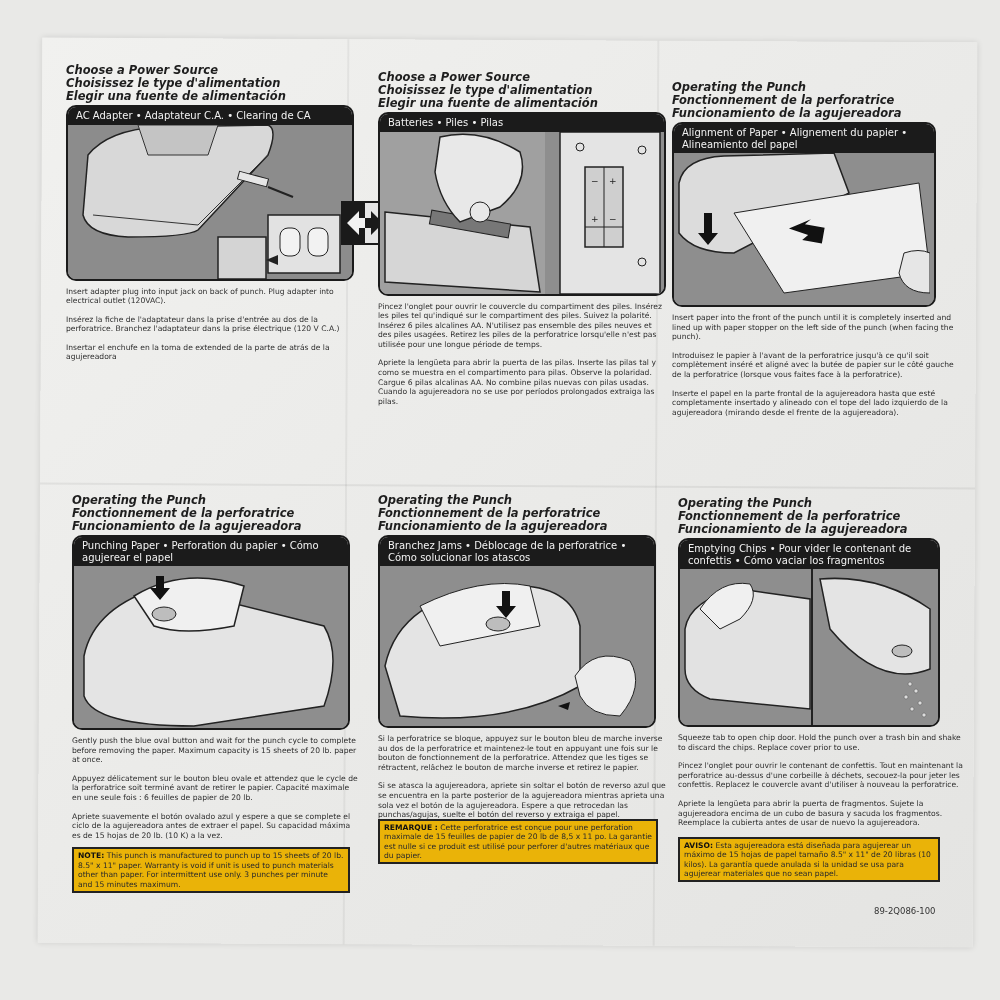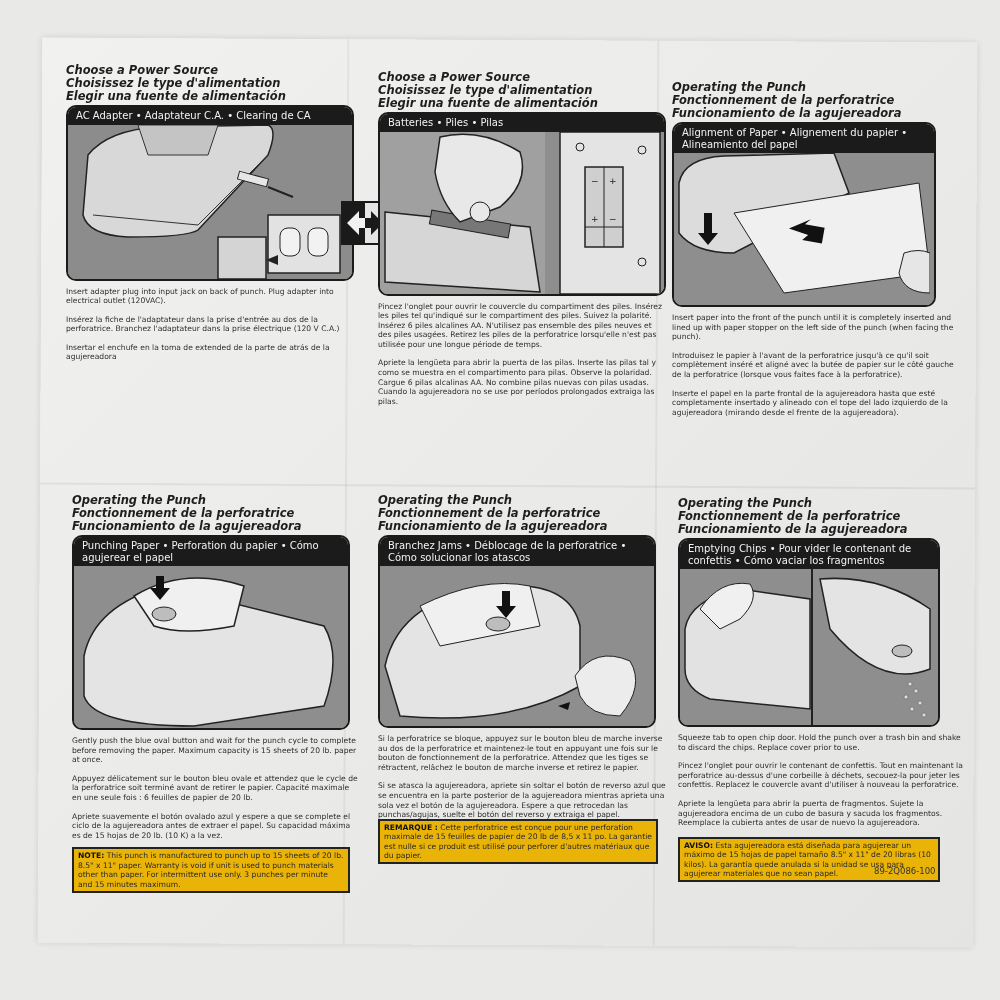--- a/index.html
+++ b/index.html
@@ -236,13 +236,13 @@
   <div class="body-text">
     <p>Squeeze tab to open chip door.  Hold the punch over a trash bin and shake to discard the chips.  Replace cover prior to use.</p>
     <p>Pincez l'onglet pour ouvrir le contenant de confettis.  Tout en maintenant la perforatrice au-dessus d'une corbeille à déchets, secouez-la pour jeter les confettis.  Replacez le couvercle avant d'utiliser à nouveau la perforatrice.</p>
     <p>Apriete la lengüeta para abrir la puerta de fragmentos. Sujete la agujereadora encima de un cubo de basura y sacuda los fragmentos. Reemplace la cubierta antes de usar de nuevo la agujereadora.</p>
   </div>
   <div class="note-box" style="width:250px; margin-top:4px">
     <b>AVISO:</b><span> Esta agujereadora está diseñada para agujerear un máximo de 15 hojas de papel tamaño  8.5" x 11" de 20 libras (10 kilos).  La garantía quede anulada si la unidad se usa para agujerear materiales que no sean papel.</span>
   </div>
 </div>
 
-<div class="part-num" style="left:874px; top:866px;">89-2Q086-100</div>
+<div class="part-num" style="left:874px; top:906px;">89-2Q086-100</div>
 
 </body></html>

